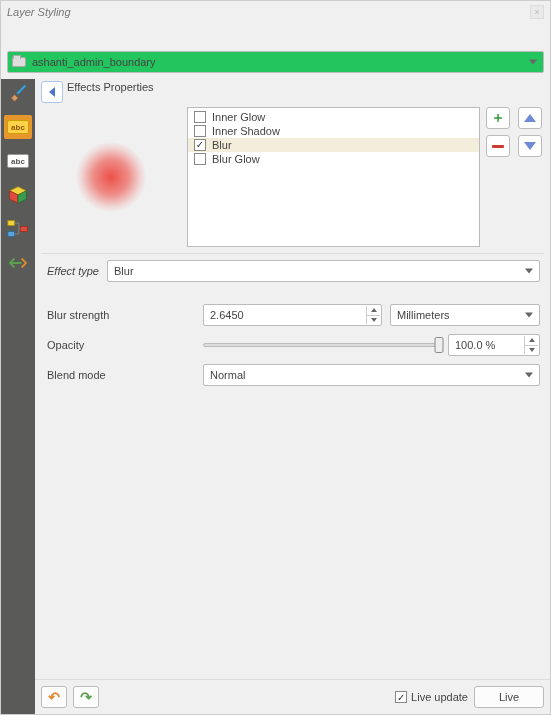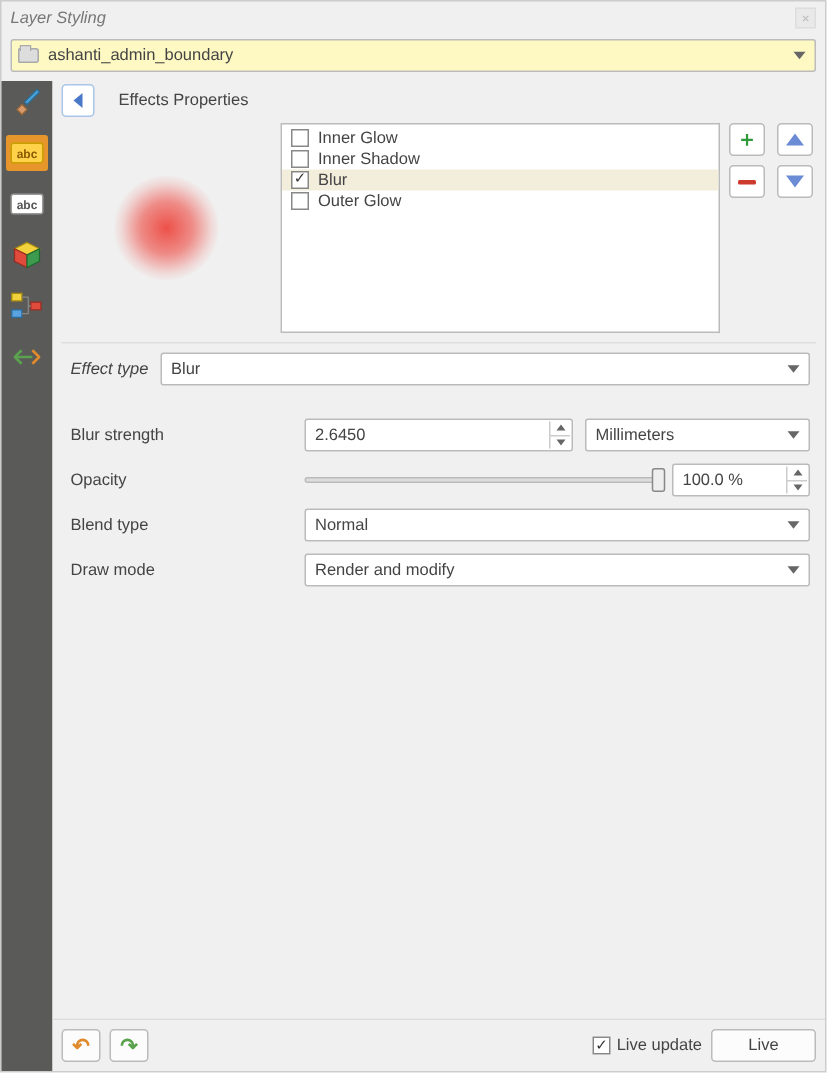--- a/index.html
+++ b/index.html
@@ -5,42 +5,42 @@
   * { box-sizing: border-box; font-family: "Segoe UI", Tahoma, sans-serif; font-size: 11px; }
   html, body { margin:0; padding:0; width:551px; height:715px; background:#f0f0f0; color:#444; }
   .panel { width:551px; height:715px; display:flex; flex-direction:column; border:1px solid #ccc; }
 
   
   .titlebar { height:22px; display:flex; align-items:center; padding:0 6px; color:#777; justify-content:space-between;font-style:italic; }
   .titlebar .close { width:14px; height:14px; background:#e9e9e9; border:1px solid #ddd; display:flex; align-items:center; justify-content:center; color:#bbb; font-size:9px; cursor:default; }
 
   
   .layer-row { padding:3px 6px 6px 6px; }
-  .combo { width:100%; height:22px; border:1px solid #bbb; background:#fef9c3; display:flex; align-items:center; padding:0 4px; position:relative; border-radius:2px; }
+  .combo { width:100%; height:22px; border:1px solid #bbb; background:#22c55e; display:flex; align-items:center; padding:0 4px; position:relative; border-radius:2px;margin-top:25px; }
   .combo .caret { position:absolute; right:6px; top:50%; transform:translateY(-50%); width:0; height:0; border-left:4px solid transparent; border-right:4px solid transparent; border-top:5px solid #666; }
   .folder-icon { width:14px; height:10px; background:#ddd; border:1px solid #aaa; border-radius:1px 2px 2px 1px; margin-right:6px; position:relative; }
   .folder-icon::before { content:""; position:absolute; top:-3px; left:0; width:6px; height:3px; background:#ddd; border:1px solid #aaa; border-bottom:none; border-radius:1px 1px 0 0; }
 
   
   .body { flex:1; display:flex; min-height:0; }
   .sidebar { width:34px; background:#5a5a58; display:flex; flex-direction:column; align-items:center; padding-top:2px; gap:10px; }
   .sidebar .item { width:28px; height:24px; display:flex; align-items:center; justify-content:center; cursor:pointer; border-radius:2px; }
   .sidebar .item.active { background:#e7962c; }
   .brush-svg { width:20px; height:20px; }
   .abc-badge { width:22px; height:14px; border-radius:2px; display:flex; align-items:center; justify-content:center; font-size:8px; font-weight:bold; }
   .abc-yellow { background:#ffd24a; color:#8a5a00; border:1px solid #caa000; }
   .abc-white { background:#fff; color:#555; border:1px solid #999; }
   .cube-svg { width:20px; height:20px; }
   .diagram-svg { width:22px; height:20px; }
   .undo-svg { width:18px; height:14px; }
 
   .main { flex:1; display:flex; flex-direction:column; background:#f0f0f0; min-width:0; }
 
   
-  .effects-header { display:flex; align-items:center; gap:16px; padding:2px 6px 4px 6px; }
+  .effects-header { display:flex; align-items:flex-start; gap:4px; padding:2px 6px 4px 6px; }
   .back-btn { width:22px; height:22px; border:1px solid #a9c6e8; border-radius:3px; background:#fff; display:flex; align-items:center; justify-content:center; cursor:pointer; }
   .back-btn svg { width:10px; height:12px; }
 
   
   .preview-row { display:flex; padding:0 6px 6px 6px; gap:6px; align-items:flex-start; }
   .preview { width:140px; height:140px; display:flex; align-items:center; justify-content:center; }
   .blur-dot { width:70px; height:70px; border-radius:50%; background: radial-gradient(circle, rgba(237,72,64,0.95) 0%, rgba(237,72,64,0.6) 35%, rgba(237,72,64,0.15) 60%, rgba(237,72,64,0) 72%); }
   .effect-list { flex:1; height:140px; border:1px solid #bbb; background:#fff; overflow:auto; padding:2px 0; }
   .effect-item { display:flex; align-items:center; gap:6px; padding:1px 6px; cursor:default; }
   .effect-item.selected { background:#f3eddc; }
@@ -167,21 +167,21 @@
             <div class="effect-item">
               <span class="chk"></span>
               <span>Inner Shadow</span>
             </div>
             <div class="effect-item selected">
               <span class="chk">✓</span>
               <span>Blur</span>
             </div>
             <div class="effect-item">
               <span class="chk"></span>
-              <span>Outer Glow</span>
+              <span>Blur Glow</span>
             </div>
           </div>
         <div class="side-btns">
           <div class="sq-btn">
               <span class="plus">＋</span>
             </div>
           <div class="sq-btn">
               <span class="minus"></span>
             </div>
         </div>
@@ -243,34 +243,27 @@
                   <span class="mini-caret-up"></span>
                 </div>
               <div>
                   <span class="mini-caret-down"></span>
                 </div>
             </div>
           </div>
         </div>
 
         <div class="row">
-          <div class="label">Blend type</div>
+          <div class="label">Blend mode</div>
           <div class="ctrl select">
             <span>Normal</span>
             <span class="caret"></span>
           </div>
         </div>
 
-        <div class="row">
-          <div class="label">Draw mode</div>
-          <div class="ctrl select">
-            <span>Render and modify</span>
-            <span class="caret"></span>
-          </div>
-        </div>
 
       </div>
 
       <div class="bottom">
         <div class="btn icon">
             <span class="undo-orange">↶</span>
           </div>
         <div class="btn icon">
             <span class="redo-green">↷</span>
           </div>

